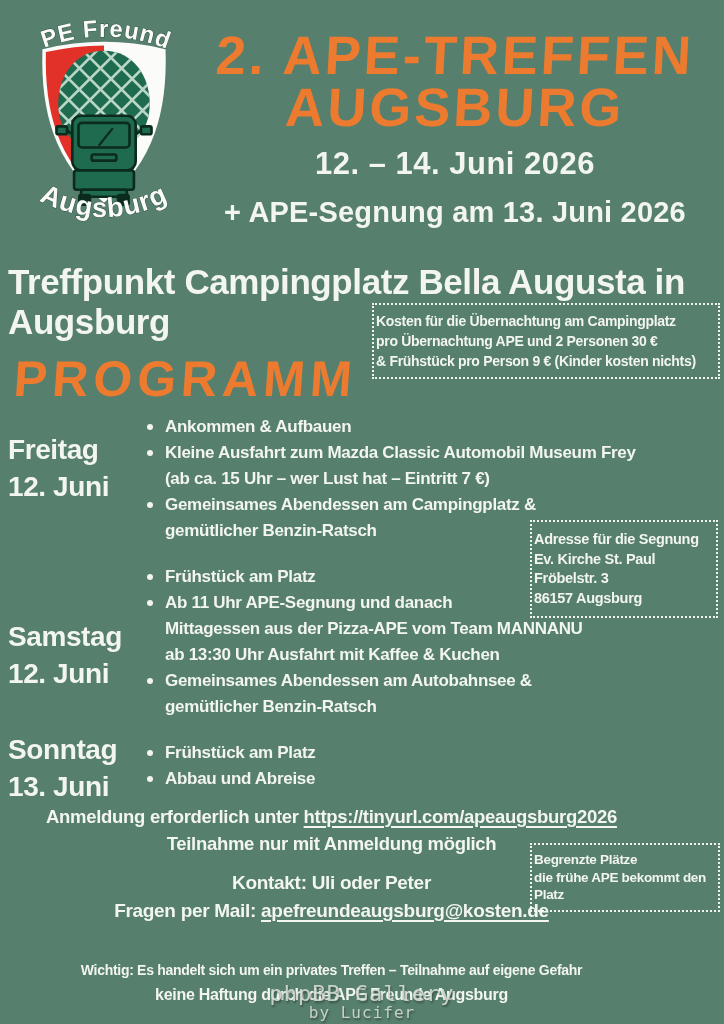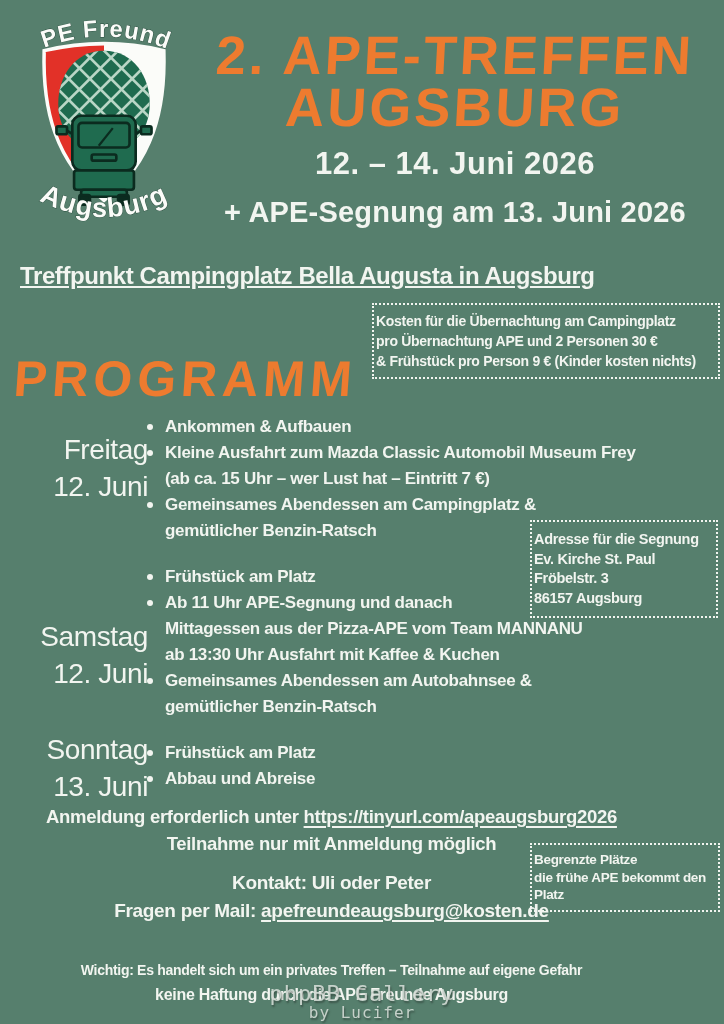--- a/index.html
+++ b/index.html
@@ -17,38 +17,38 @@
   .title-col{left:190px;top:28px;width:530px;text-align:center;}
   .title-line{
     font-size:54px;font-weight:bold;letter-spacing:3px;line-height:54px;
     transform:skewX(-3deg);
   }
   .title-line2{margin-top:-2px;}
   .date-line{font-size:31px;font-weight:bold;letter-spacing:0.5px;margin-top:12px;}
   .segnung-line{font-size:29px;font-weight:bold;letter-spacing:0.2px;margin-top:14px;}
 
   
-  .meeting{left:20px;top:262px;width:700px;font-size:24px;font-weight:bold;letter-spacing:-0.4px;text-decoration:underline;}
+  .meeting{left:8px;top:262px;width:700px;font-size:35px;font-weight:bold;letter-spacing:-0.4px;}
 
   
   .dotted-box{
     border:2px dotted #F2F5F0;
     font-weight:bold;
     letter-spacing:-0.3px;
   }
   .box-kosten{left:372px;top:303px;width:340px;padding:6px 2px;font-size:14px;line-height:20px;}
   .box-adresse{left:530px;top:520px;width:180px;padding:8px 2px;font-size:14.5px;line-height:19.5px;}
   .box-plaetze{left:530px;top:843px;width:182px;padding:6px 2px;font-size:13.5px;line-height:17.5px;}
 
   
   .programm-heading{
     left:14px;top:350px;font-size:50px;font-weight:bold;letter-spacing:5px;
     transform:skewX(-4deg);
   }
-  .day{width:140px;font-size:28px;font-weight:normal;line-height:37px;letter-spacing:-0.4px;text-align:right;}
+  .day{width:140px;font-size:28px;font-weight:bold;line-height:37px;letter-spacing:-0.4px;}
   .day-fri{left:8px;top:431px;}
   .day-sat{left:8px;top:578px;margin-top:40px;}
   .day-sun{left:8px;top:731px;}
 
   .plist{width:580px;}
   .list-fri{left:143px;top:414px;}
   .list-sat{left:143px;top:564px;}
   .list-sun{left:143px;top:740px;}
   .pline{
     position:relative;padding-left:22px;

